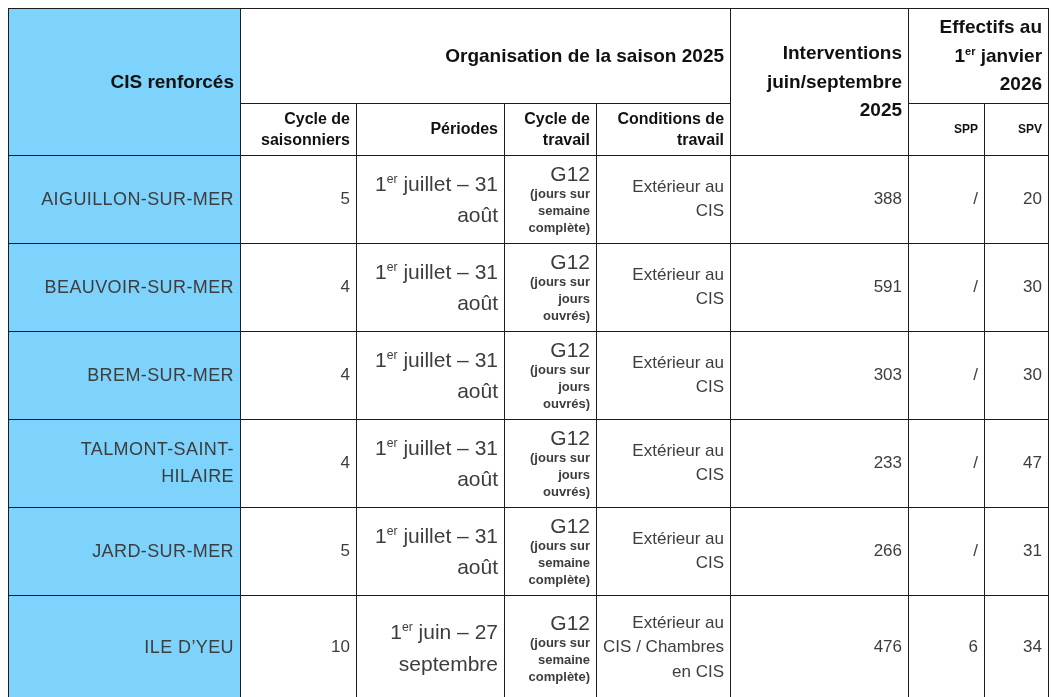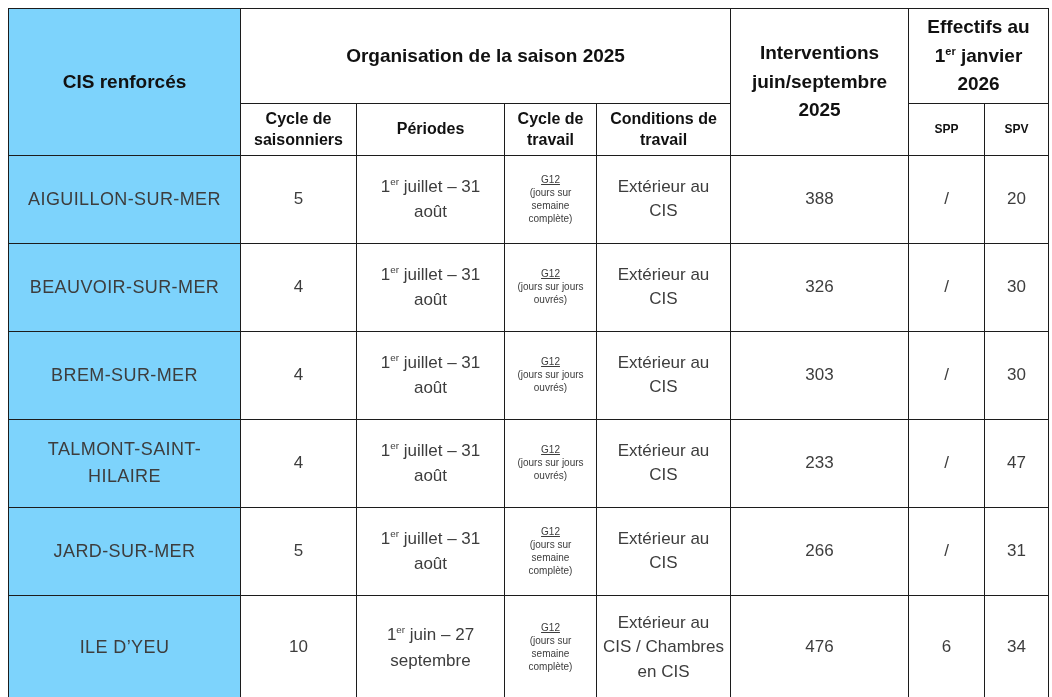--- a/index.html
+++ b/index.html
@@ -14,21 +14,21 @@
   table.cis-table {
     border-collapse: collapse;
     table-layout: fixed;
     margin: 8px 0 0 8px;
     width: 1040px;
   }
   table.cis-table th,
   table.cis-table td {
     border: 1.5px solid #1c1c1c;
     padding: 4px 6px;
-    text-align: center;
+    text-align: right;
     vertical-align: middle;
     overflow: hidden;
     margin-top: 39px;
   }
   
   col.c-name { width: 232px; }
   col.c-sais { width: 116px; }
   col.c-per  { width: 148px; }
   col.c-cyc  { width: 92px;  }
   col.c-log  { width: 134px; }
@@ -60,28 +60,28 @@
   td {
     color: #3d3d3d;
     font-size: 17px;
     line-height: 1.45;
   }
   td.cell-name {
     font-size: 18px;
     letter-spacing: 0.4px;
     line-height: 1.5;
   }
-  td .cycle-main   { font-size: 10px; display: block; line-height: 1.2; text-decoration: underline; }
-  td .cycle-detail { font-size: 10px; display: block; line-height: 1.3; }
+  td .cycle-main   { font-size: 21px; display: block; line-height: 1.2; }
+  td .cycle-detail { font-size: 13px; display: block; line-height: 1.3; font-weight: bold; }
   sup {
     font-size: 0.58em;
     vertical-align: super;
     line-height: 0;
   }
-  .periode-cell { font-size: 17px; line-height: 1.5; }
+  .periode-cell { font-size: 21px; line-height: 1.5; }
 </style>
 </head>
 <body>
 
 <table class="cis-table">
   <colgroup>
     <col class="c-name">
       <col class="c-sais">
       <col class="c-per">
       <col class="c-cyc">
@@ -122,21 +122,21 @@
     </tr>
     <tr class="data-row">
       <td class="cell-name">BEAUVOIR-SUR-MER</td>
       <td>4</td>
       <td class="periode-cell"><span>1</span><sup>er</sup><span> juillet – 31 août</span></td>
       <td>
           <span class="cycle-main">G12</span>
           <span class="cycle-detail">(jours sur jours ouvrés)</span>
         </td>
       <td>Extérieur au CIS</td>
-      <td>326</td>
+      <td>591</td>
       <td>/</td>
       <td>30</td>
     </tr>
     <tr class="data-row">
       <td class="cell-name">BREM-SUR-MER</td>
       <td>4</td>
       <td class="periode-cell"><span>1</span><sup>er</sup><span> juillet – 31 août</span></td>
       <td>
           <span class="cycle-main">G12</span>
           <span class="cycle-detail">(jours sur jours ouvrés)</span>

